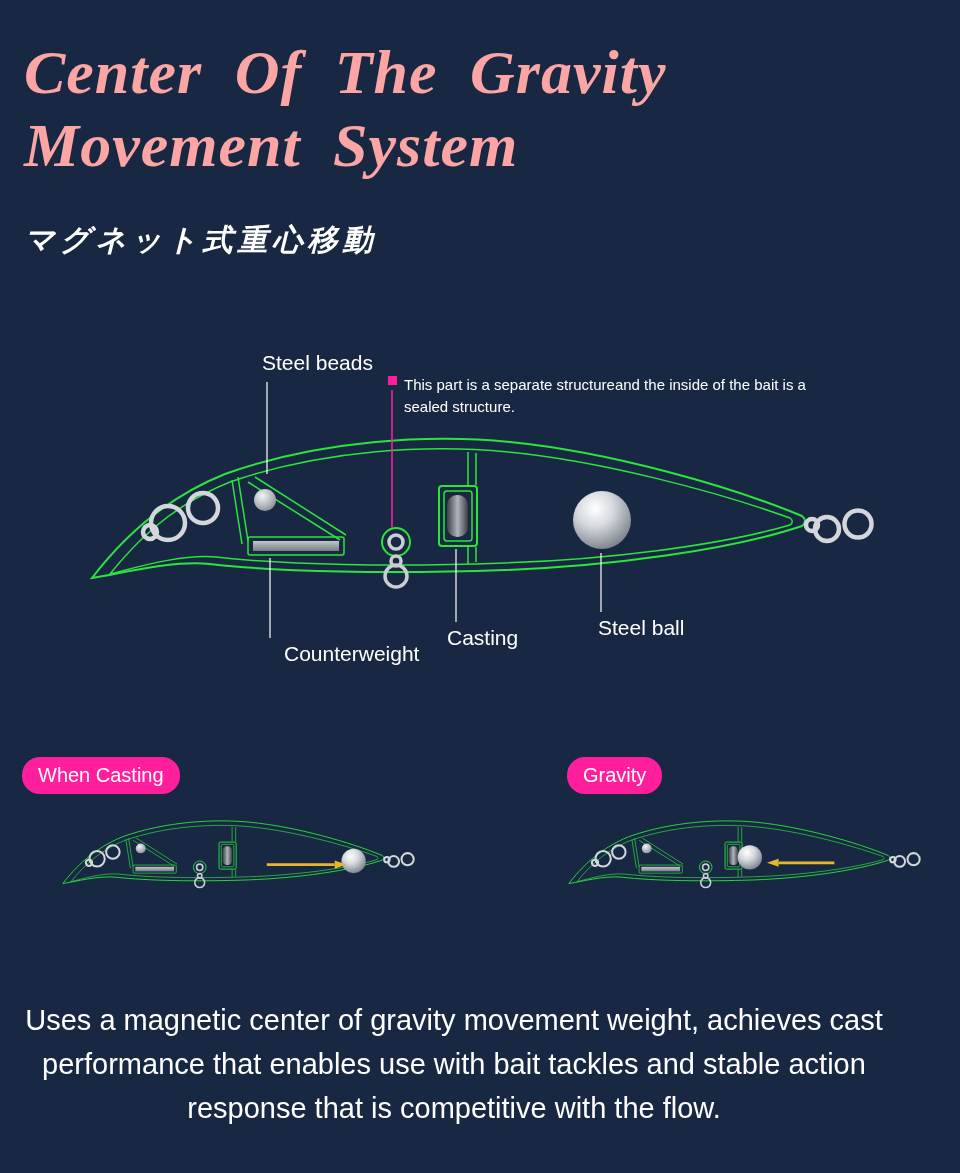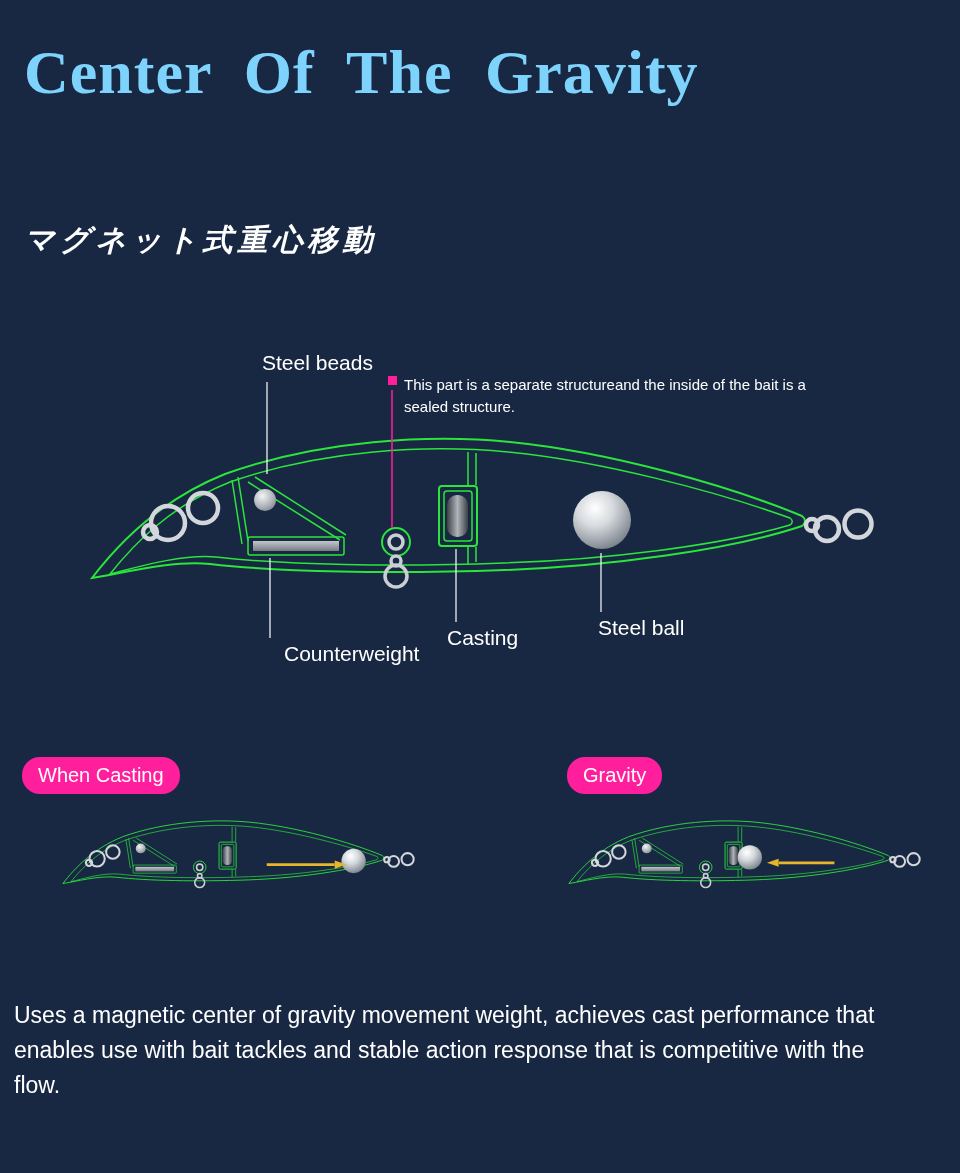--- a/index.html
+++ b/index.html
@@ -7,36 +7,36 @@
     width:960px;height:1173px;position:relative;overflow:hidden;
     background:var(--background,#182843);
     color:#fff;
     font-family:"Liberation Sans",sans-serif;
   }
   .abs{position:absolute}
   .title{
     left:24px;top:36px;
     font-family:"Liberation Serif",serif;
     font-weight:bold;font-size:62px;line-height:1.17;
-    letter-spacing:1px;word-spacing:16px;color:#7dd3fc;
+    letter-spacing:1px;word-spacing:16px;color:#fca5a5;font-style:italic;
   }
   .jp{
     left:24px;top:220px;
     font-size:30px;font-weight:bold;font-style:italic;
     letter-spacing:5px;color:#fff;
     font-family:Liberation Serif, serif;
   }
   .label{font-size:21px;color:#fff;white-space:nowrap}
   .note-text{font-size:15px;line-height:1.45;width:424px;color:#fff}
   .badge{
     background:var(--accent-pink,#ff1f9c);
     color:#fff;font-size:20px;line-height:1;
     padding:8px 16px 9px 16px;border-radius:18px;white-space:nowrap;
   }
-  .footer{left:0;top:998px;width:908px;text-align:left;font-size:23px;line-height:1.52;color:#fff}
+  .footer{left:0;top:998px;width:908px;text-align:center;font-size:29px;line-height:1.52;color:#fff}
   .footer-inner{width:880px;margin:0 auto}
 
   
   .g-stroke{fill:none;stroke:var(--outline-green,#2be43c);stroke-width:2}
   .g-thin{stroke-width:1.5}
   .ring{fill:none;stroke:#d3d7db;stroke-width:4.5}
   .ring-s{fill:none;stroke:#c9ced3;stroke-width:3.5}
   .lbl-line{stroke:#ffffff;stroke-width:1.2}
   .pink-line{stroke:var(--accent-pink,#ff1f9c);stroke-width:1.5}
   .pink-fill{fill:var(--accent-pink,#ff1f9c)}
@@ -127,20 +127,21 @@
   <g transform="translate(568,816) scale(0.45)">
     <use href="#lure"></use>
     <circle cx="404" cy="92" r="27" fill="url(#ballGrad)"></circle>
     <line class="arrow" x1="468" y1="104" x2="592" y2="104"></line>
     <polygon class="arrow-fill" points="468,95 442,104 468,113"></polygon>
   </g>
 </svg>
 
 <div class="abs title">
   <div>Center Of The Gravity</div>
+  <div>Movement System</div>
 </div>
 <div class="abs jp">マグネット式重心移動</div>
 
 <div class="abs label" style="left:262px;top:351px">Steel beads</div>
 <div class="abs note-text" style="left:404px;top:374px">This part is a separate structureand the inside of the bait is a sealed structure.</div>
 <div class="abs label" style="left:284px;top:642px">Counterweight</div>
 <div class="abs label" style="left:447px;top:626px">Casting</div>
 <div class="abs label" style="left:598px;top:616px">Steel ball</div>
 
 <div class="abs badge" style="left:22px;top:757px">When Casting</div>

